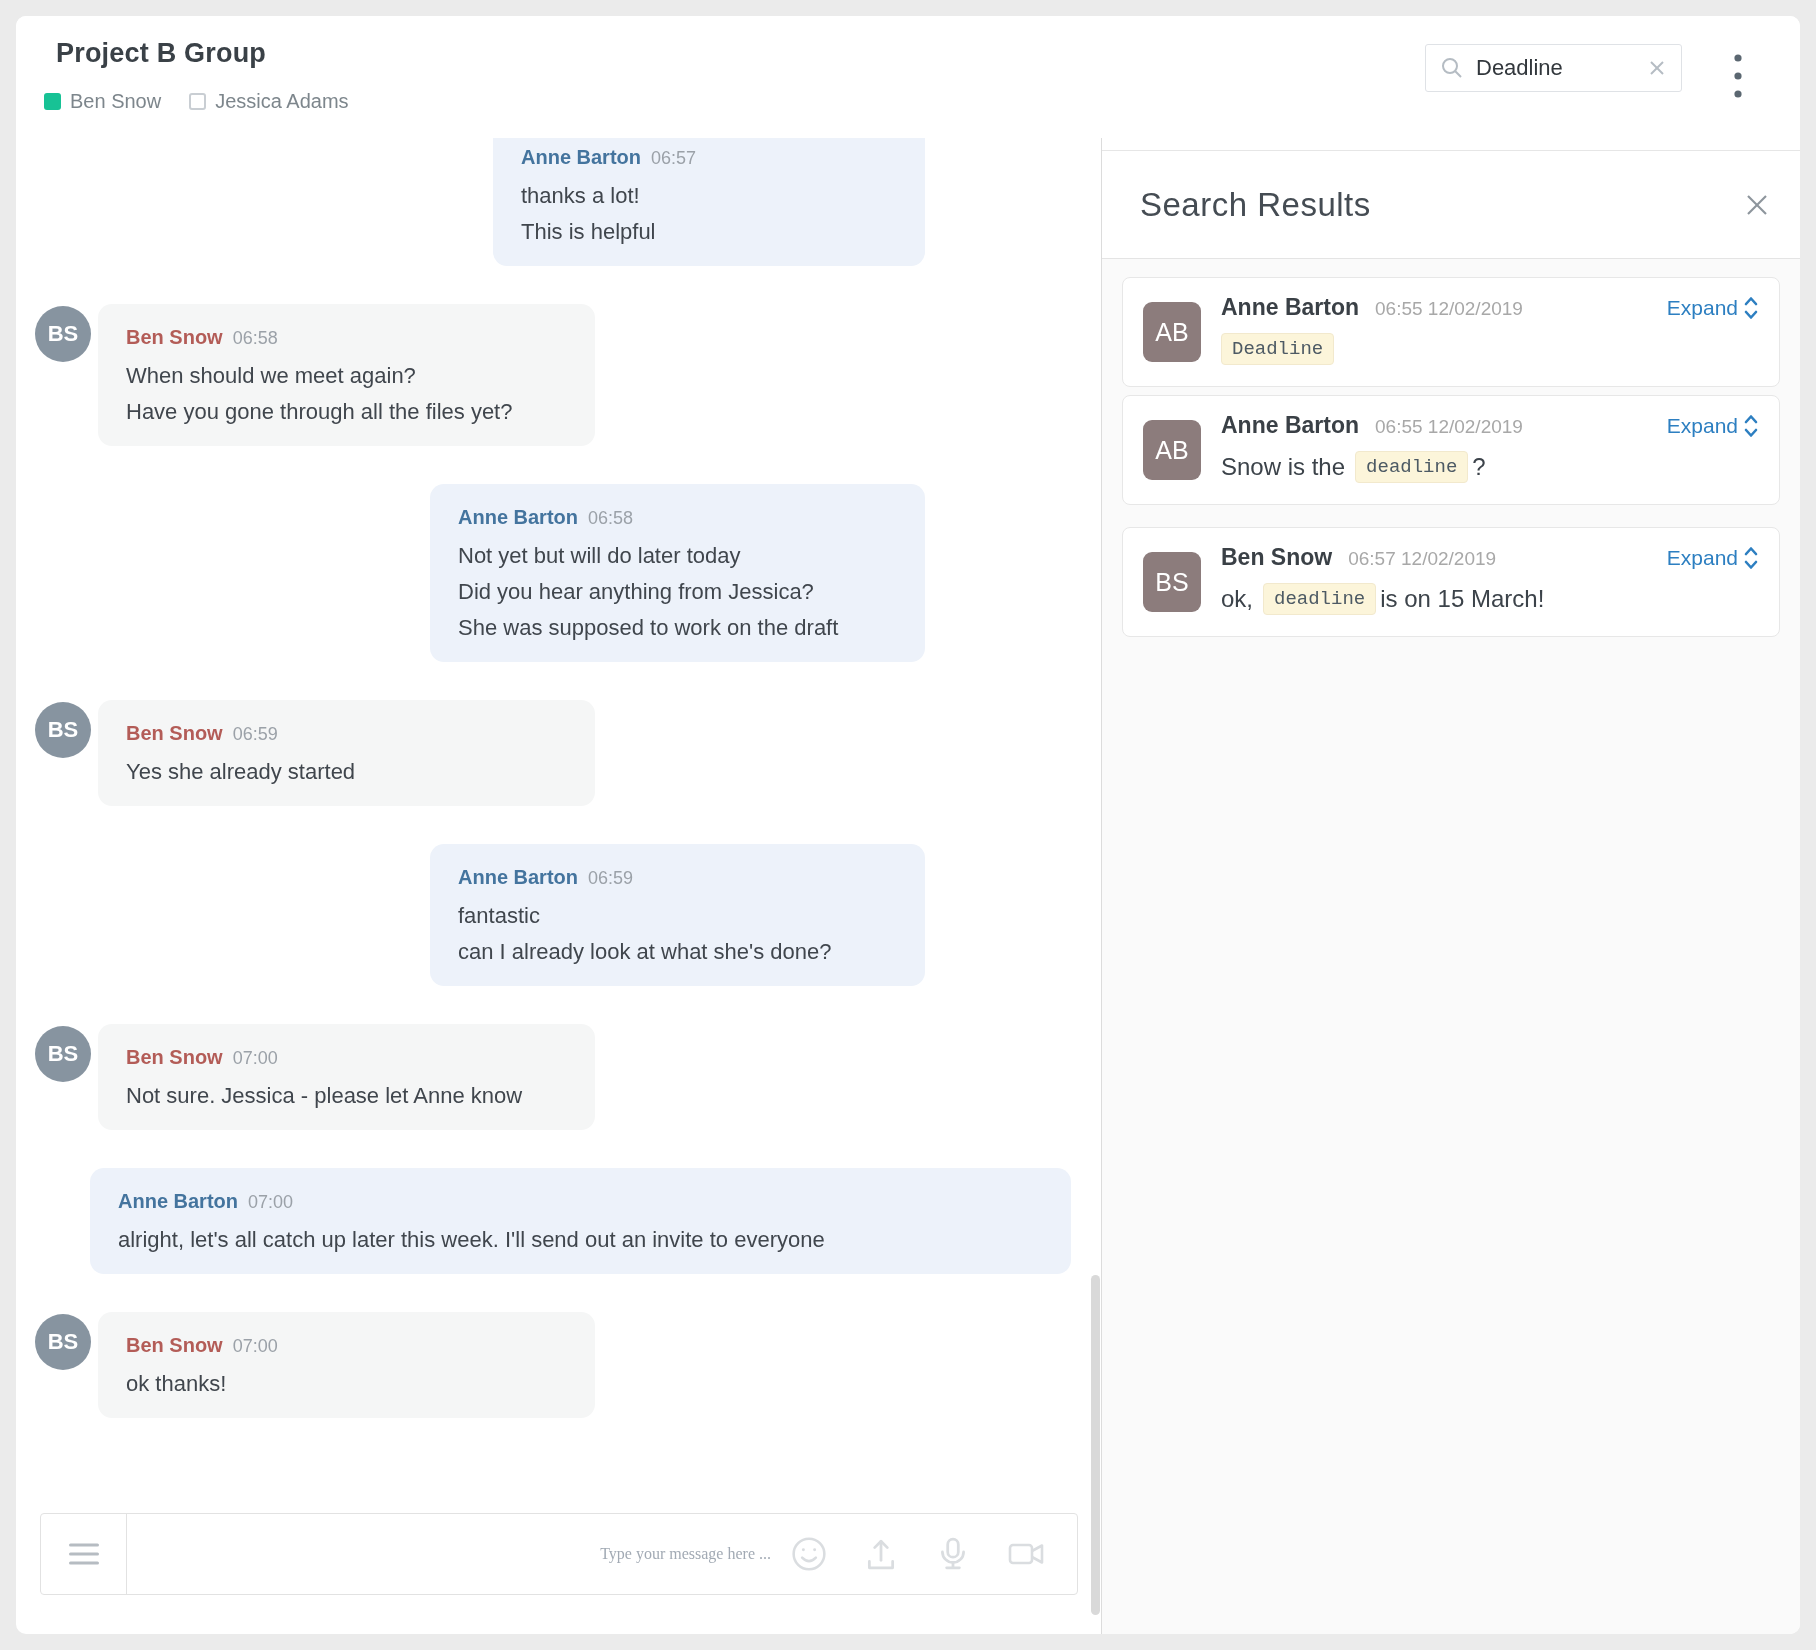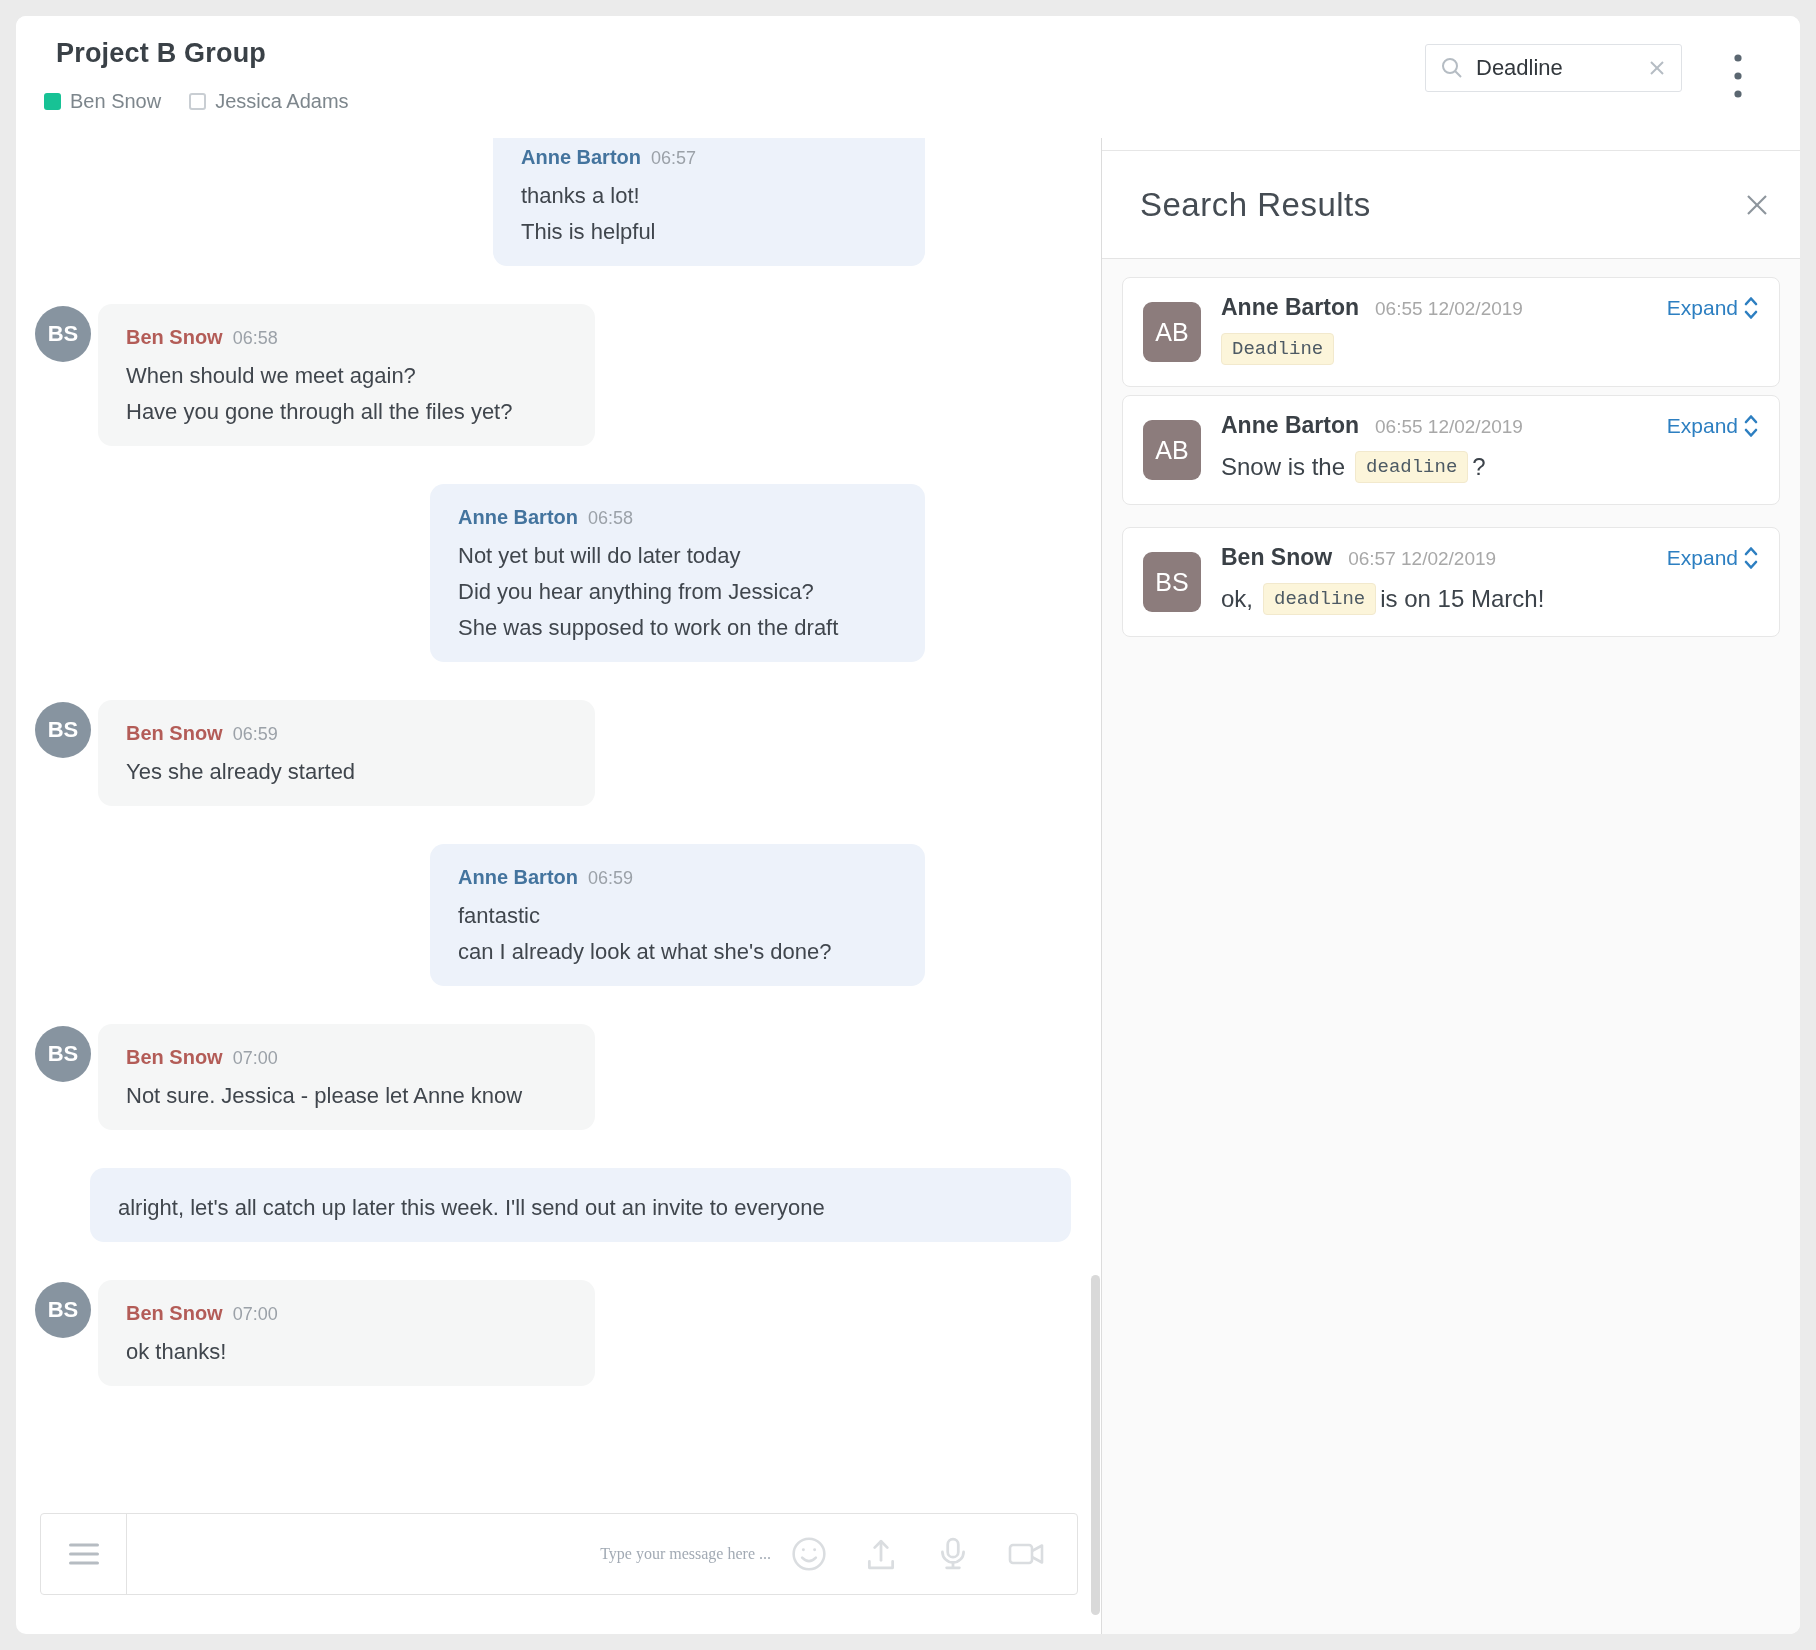--- a/index.html
+++ b/index.html
@@ -183,20 +183,21 @@
       </div>
       <div class="msg left">
         <div class="avatar">BS</div>
         <div class="bubble">
           <div class="msg-head"><span class="author ben">Ben Snow</span><span class="mtime">07:00</span></div>
           <div class="mline">Not sure. Jessica - please let Anne know</div>
         </div>
       </div>
       <div class="msg wide">
         <div class="bubble">
+          <div class="msg-head"><span class="author anne">Anne Barton</span><span class="mtime">07:00</span></div>
           <div class="mline">alright, let's all catch up later this week. I'll send out an invite to everyone</div>
         </div>
       </div>
       <div class="msg left">
         <div class="avatar">BS</div>
         <div class="bubble">
           <div class="msg-head"><span class="author ben">Ben Snow</span><span class="mtime">07:00</span></div>
           <div class="mline">ok thanks!</div>
         </div>
       </div>

